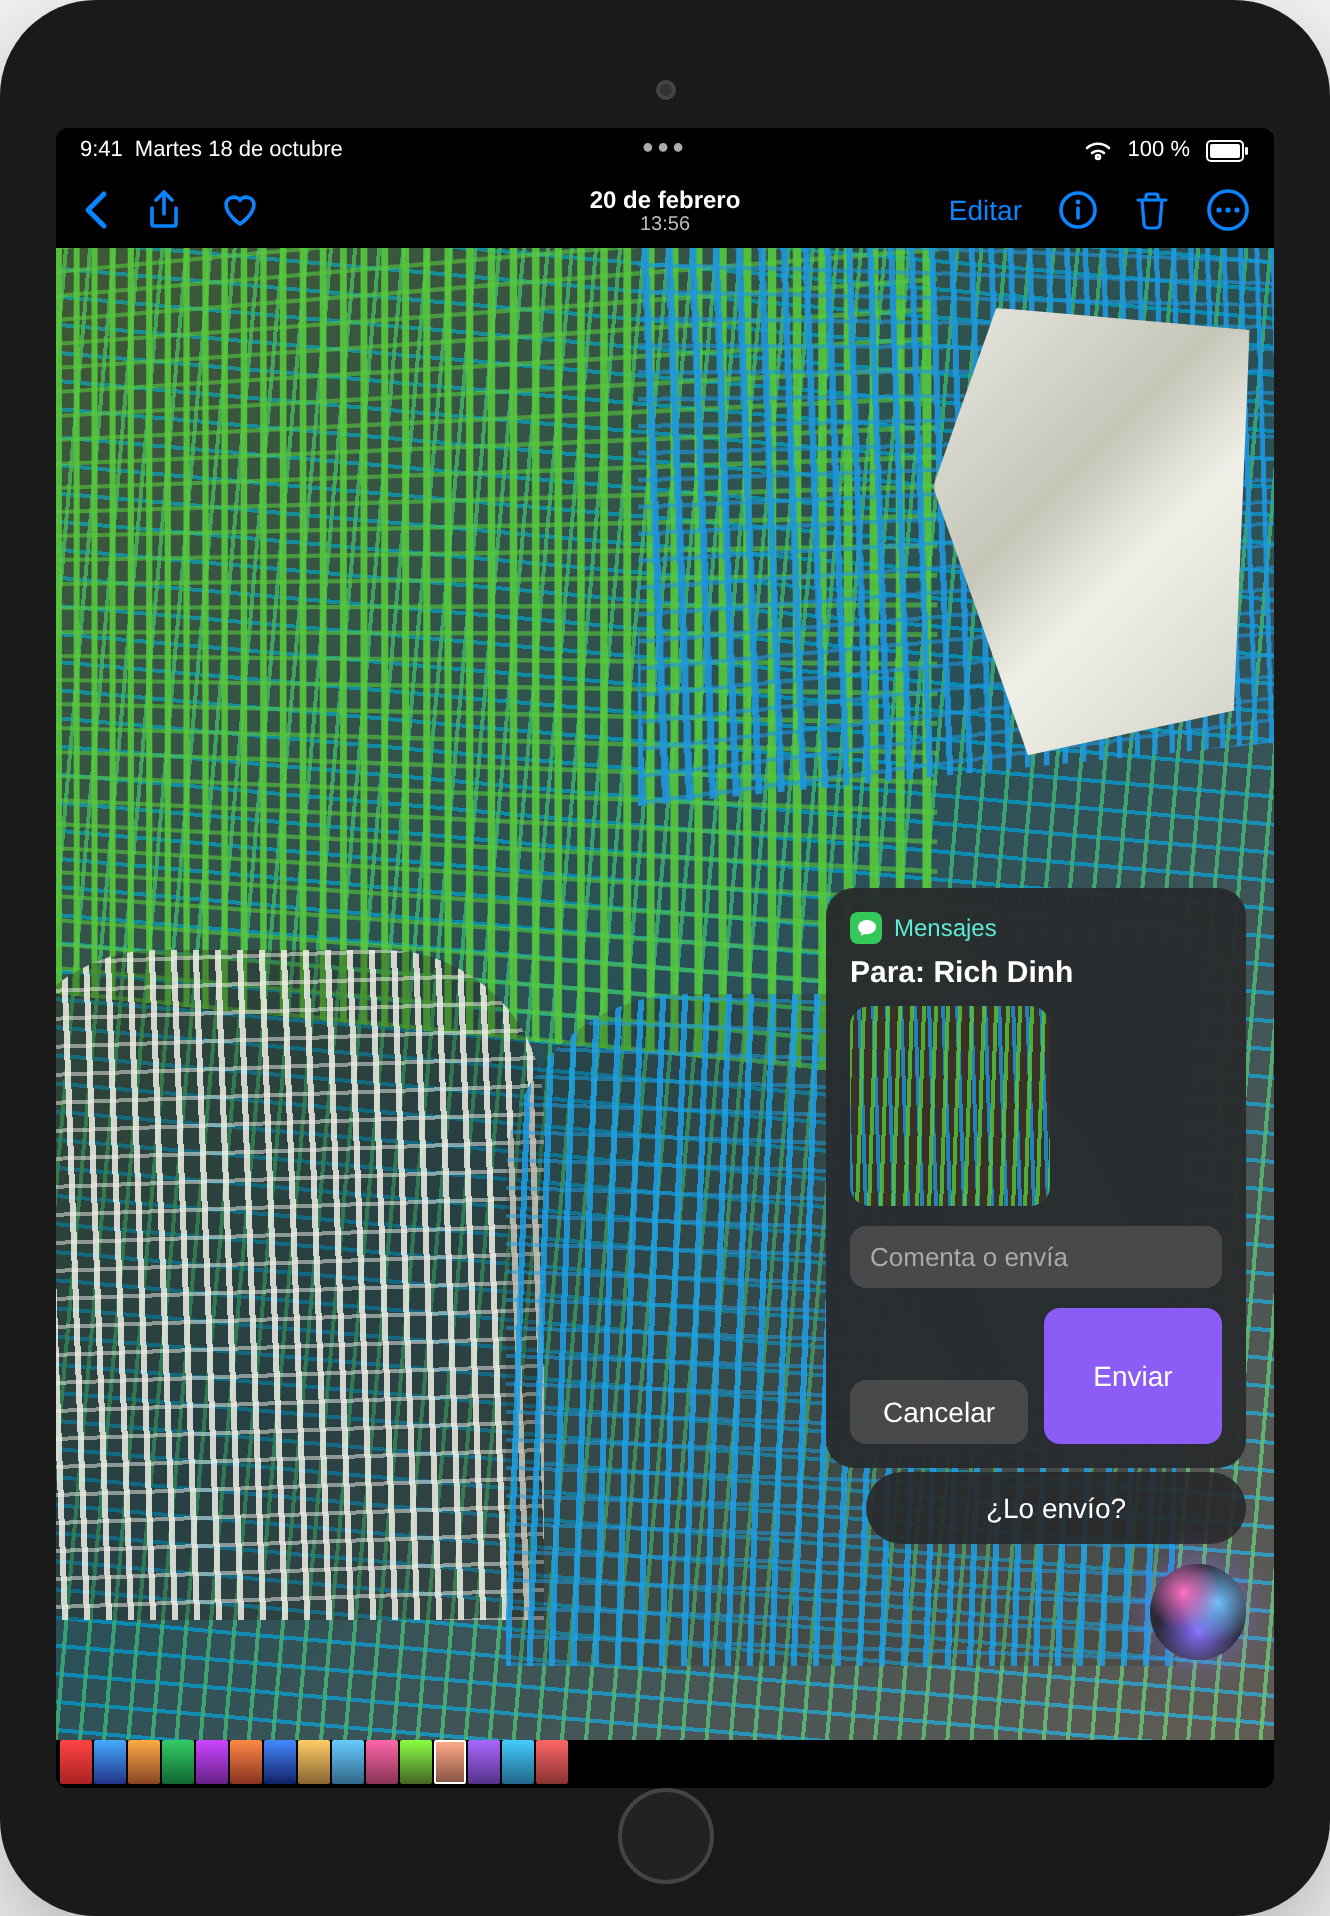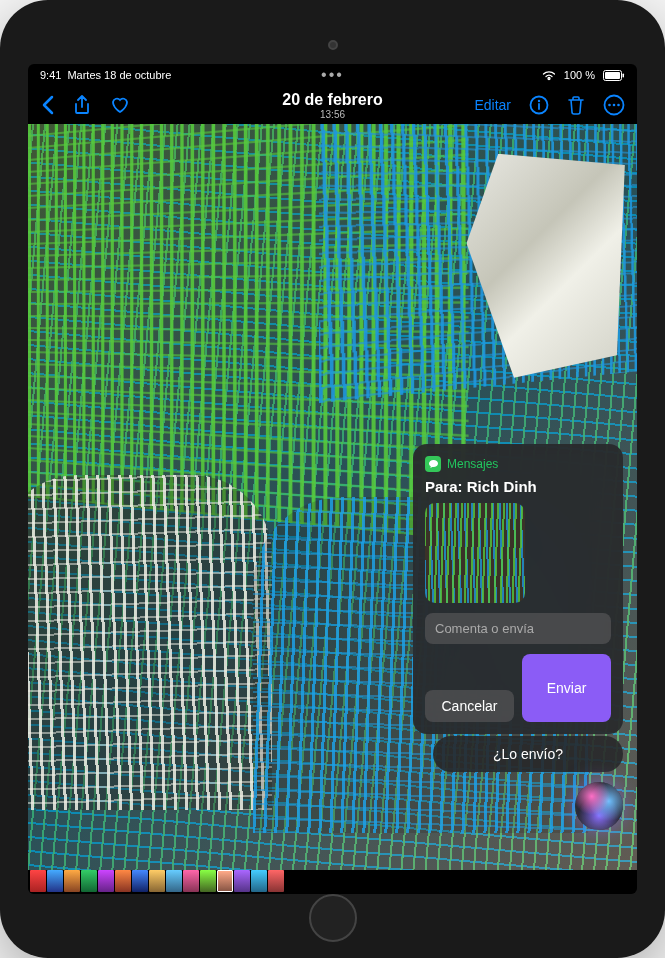--- a/index.html
+++ b/index.html
@@ -85,21 +85,21 @@
       z-index: 10;
     }
     .nav-left { display: flex; gap: 20px; align-items: center; flex: 1; }
     .nav-center {
       position: absolute;
       left: 50%;
       transform: translateX(-50%);
       text-align: center;
       color: #fff;
     }
-    .nav-date { font-size: 16px; font-weight: 600; }
+    .nav-date { font-size: 12px; font-weight: 600; }
     .nav-time { font-size: 10px; color: #bbb; }
     .nav-right { display: flex; gap: 18px; align-items: center; justify-content: flex-end; flex: 1; }
     .nav-icon { color: #0a84ff; display: inline-flex; cursor: pointer; }
     .edit-btn { color: #0a84ff; font-size: 14px; cursor: pointer; }
     
     .photo-area {
       position: absolute;
       top: 60px; left: 0; right: 0; bottom: 24px;
       overflow: hidden;
     }
@@ -211,21 +211,21 @@
     .app-badge {
       width: 16px; height: 16px;
       background: #34c759;
       border-radius: 4px;
       display: flex;
       align-items: center;
       justify-content: center;
       font-size: 10px;
       color: #fff;
     }
-    .app-name { font-size: 12px; color: #22c55e; }
+    .app-name { font-size: 12px; color: #5eead4; }
     .to-line { font-size: 15px; font-weight: 600; margin-bottom: 8px; }
     .attach-thumb {
       width: 100px; height: 100px;
       border-radius: 10px;
       overflow: hidden;
       position: relative;
       margin-bottom: 10px;
       background:
         repeating-linear-gradient(92deg, rgba(85,200,60,0.8) 0 2px, transparent 2px 6px),
         repeating-linear-gradient(88deg, rgba(30,150,220,0.8) 0 2px, transparent 2px 7px),

